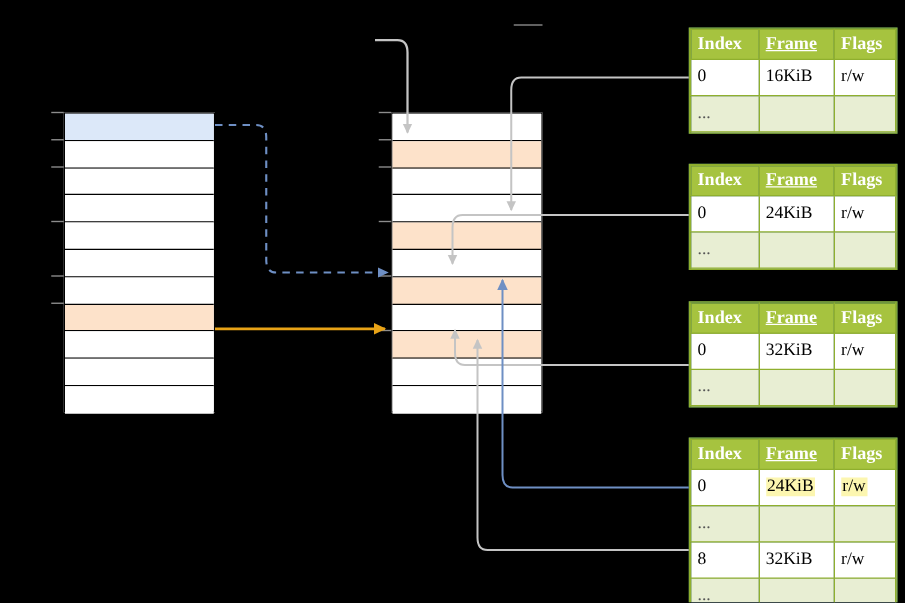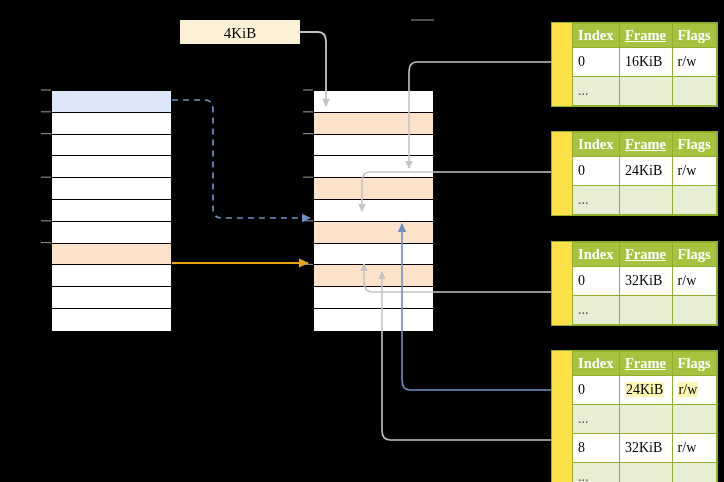--- a/index.html
+++ b/index.html
@@ -57,22 +57,21 @@
   .memcol .cell.blue   { background: #DCE8F9; }
   .memcol .cell.peach  { background: #FDE2CA; }
 
   
   .ptable {
     position: absolute;
     box-sizing: border-box;
     border-collapse: collapse;
     border: 1.4px solid #8FAF2E;
     font-size: 14px;
-    background: #fde047;
-    padding-left: 20px;
+    background: #0c4a6e;
   }
   .ptable table {
     border-collapse: collapse;
     width: 100%;
     height: 100%;
   }
   .ptable th {
     background: #A6C33F;
     color: #ffffff;
     font-weight: bold;
@@ -101,21 +100,20 @@
   }
   .col-index { width: 56px; }
   .col-frame { width: 62px; text-decoration: underline; }
   .col-flags { width: 46px; }
 </style>
 </head>
 <body>
 
 <div id="canvas">
 
-  <div class="size-label" style="left:180px; top:20px; width:120px; height:24px;">4KiB</div>
 
   <div class="memcol" id="virt-col" style="left:51px; top:90px; width:121px; height:240px;">
       <div class="cell blue"></div>
       <div class="cell"></div>
       <div class="cell"></div>
       <div class="cell"></div>
       <div class="cell"></div>
       <div class="cell"></div>
       <div class="cell"></div>
       <div class="cell peach"></div>

